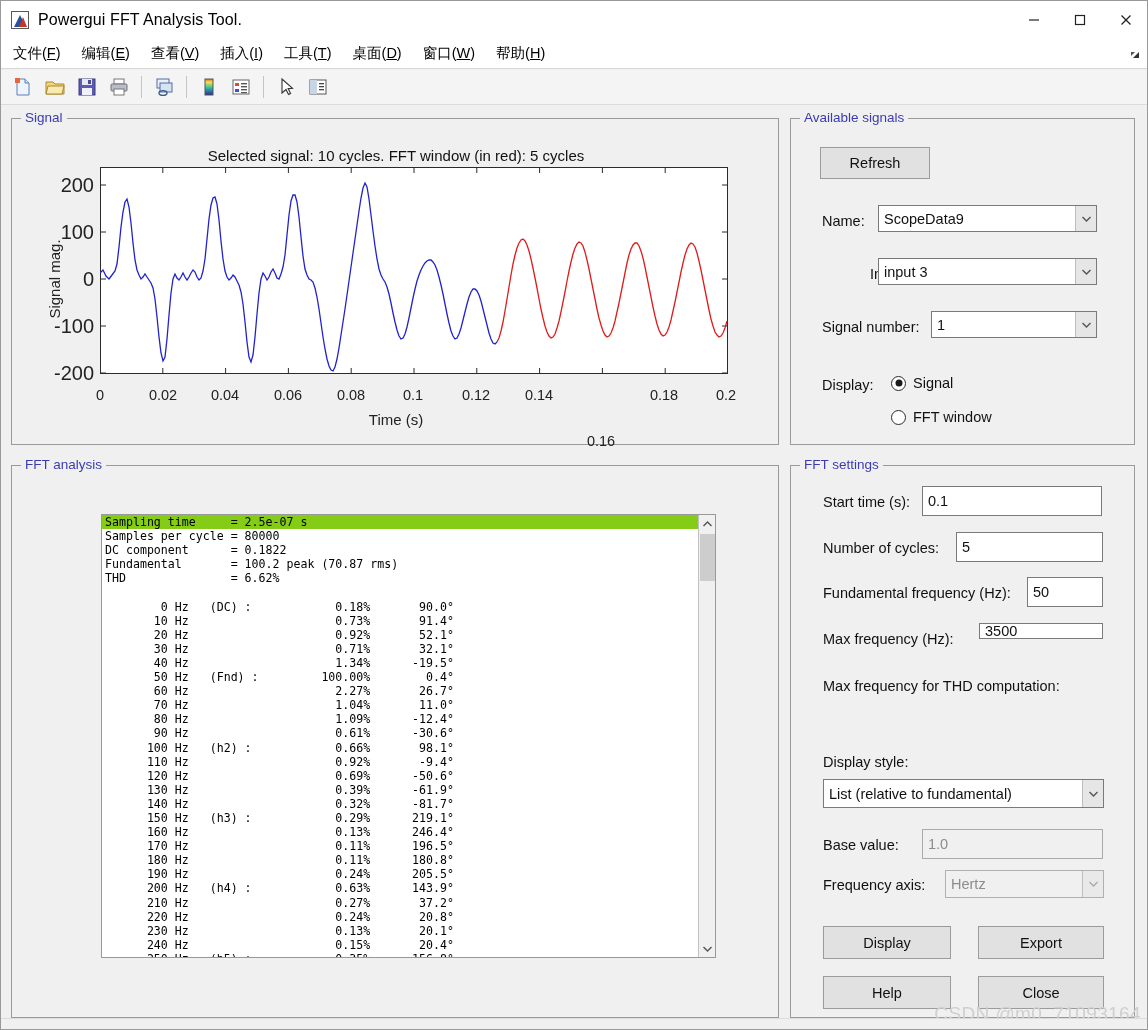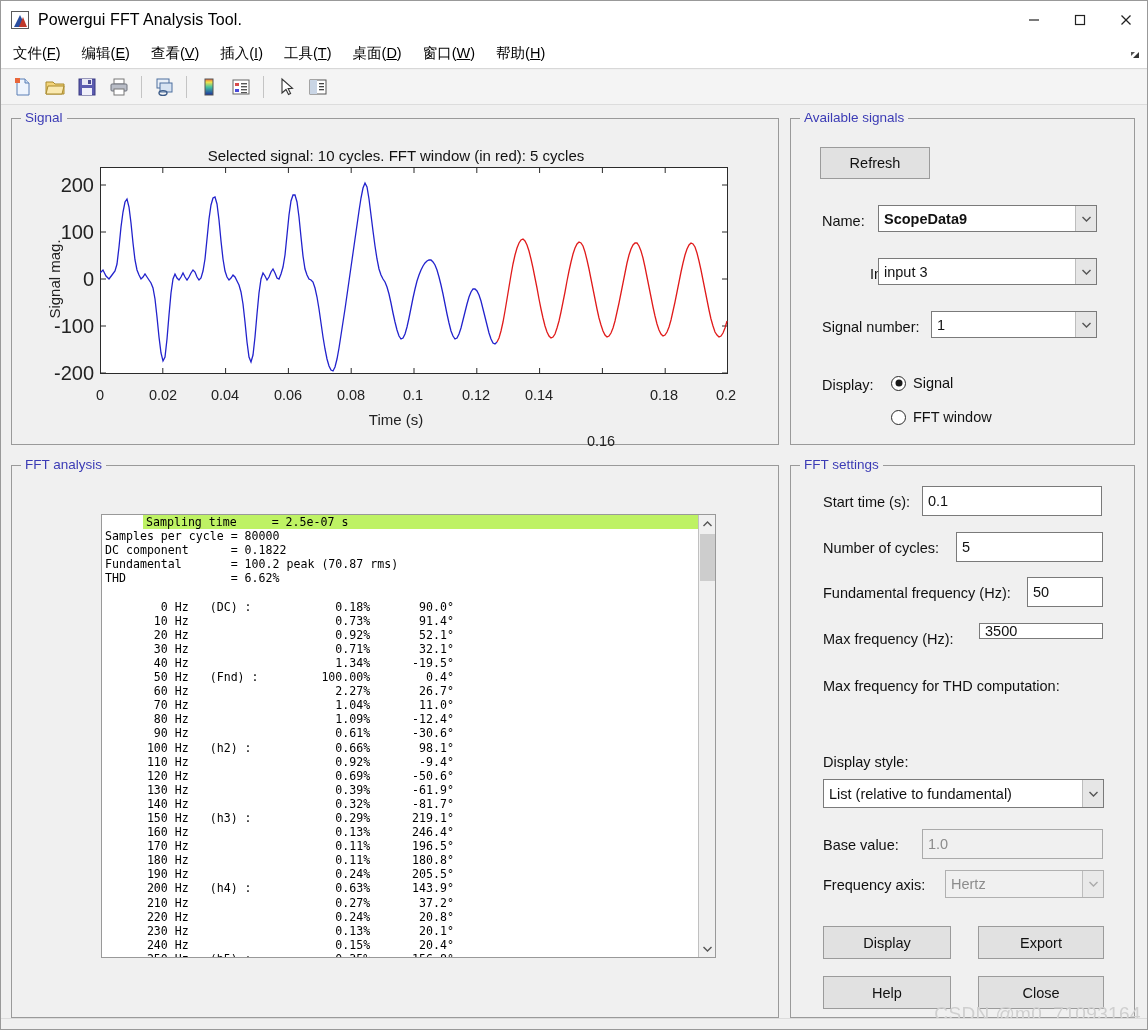--- a/index.html
+++ b/index.html
@@ -136,21 +136,21 @@
     overflow: hidden;
     display: flex;
   }
   .listbox-content {
     flex: 1 1 auto; overflow: hidden; position: relative;
     font-family: "DejaVu Sans Mono", "Liberation Mono", monospace;
     font-size: 11.6px; line-height: 14.1px; color: #000;
     white-space: pre; padding: 0;
   }
   .lb-line { padding-left: 3px; height: 14.1px; }
-  .lb-line.sel { background: #bef264; margin-left: 41px; }
+  .lb-line.sel { background: #84cc16; }
   .scrollbar {
     width: 17px; flex: none; background: #f0f0f0;
     border-left: 1px solid #c0c0c0;
     position: relative;
   }
   .sb-arrow {
     position: absolute; left: 0; width: 17px; height: 17px;
     display: flex; align-items: center; justify-content: center;
     background: #f0f0f0;
   }
@@ -428,21 +428,21 @@
       </div>
     </div>
   </div>
 
   <div class="group" id="grp-avail">
     <span class="group-title">Available signals</span>
 
     <div class="btn" style="left:29px; top:28px; width:110px; height:32px;">Refresh</div>
 
     <div class="lbl" style="left:31px; top:94px;">Name:</div>
-    <div class="combo" style="left:87px; top:86px; width:219px; height:27px;font-weight:bold;">
+    <div class="combo" style="left:87px; top:86px; width:219px; height:27px;">
       <span class="combo-text">ScopeData9</span>
       <span class="combo-arrow">
         <svg width="11" height="8" viewBox="0 0 11 8">
             <path d="M1.5 2 L5.5 6 L9.5 2" fill="none" stroke="#555" stroke-width="1.4"></path>
           </svg>
       </span>
     </div>
 
     <div class="lbl" style="left:31px; top:147px;margin-left:48px;">Input:</div>
     <div class="combo" style="left:87px; top:139px; width:219px; height:27px;">

